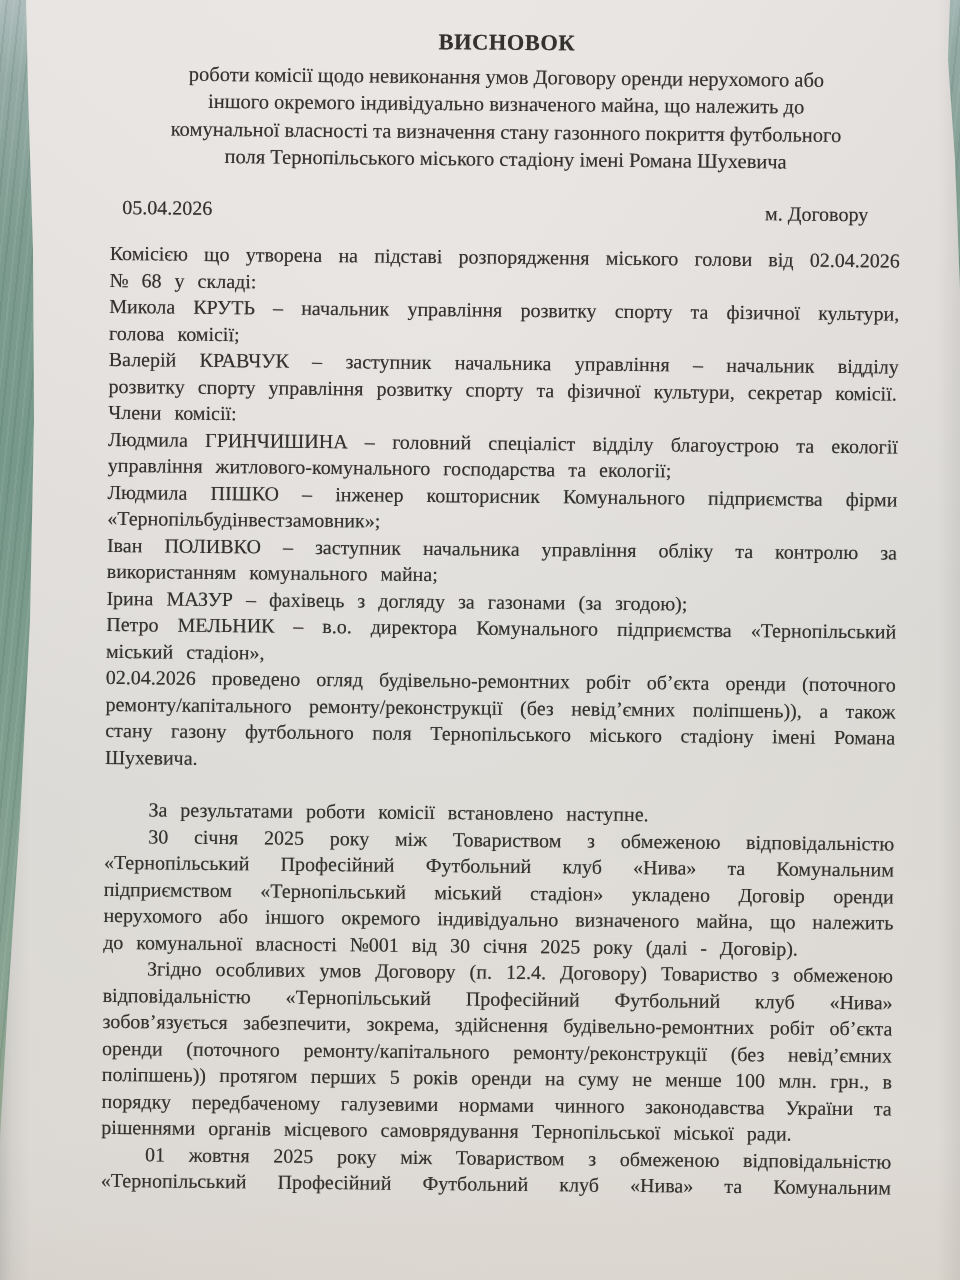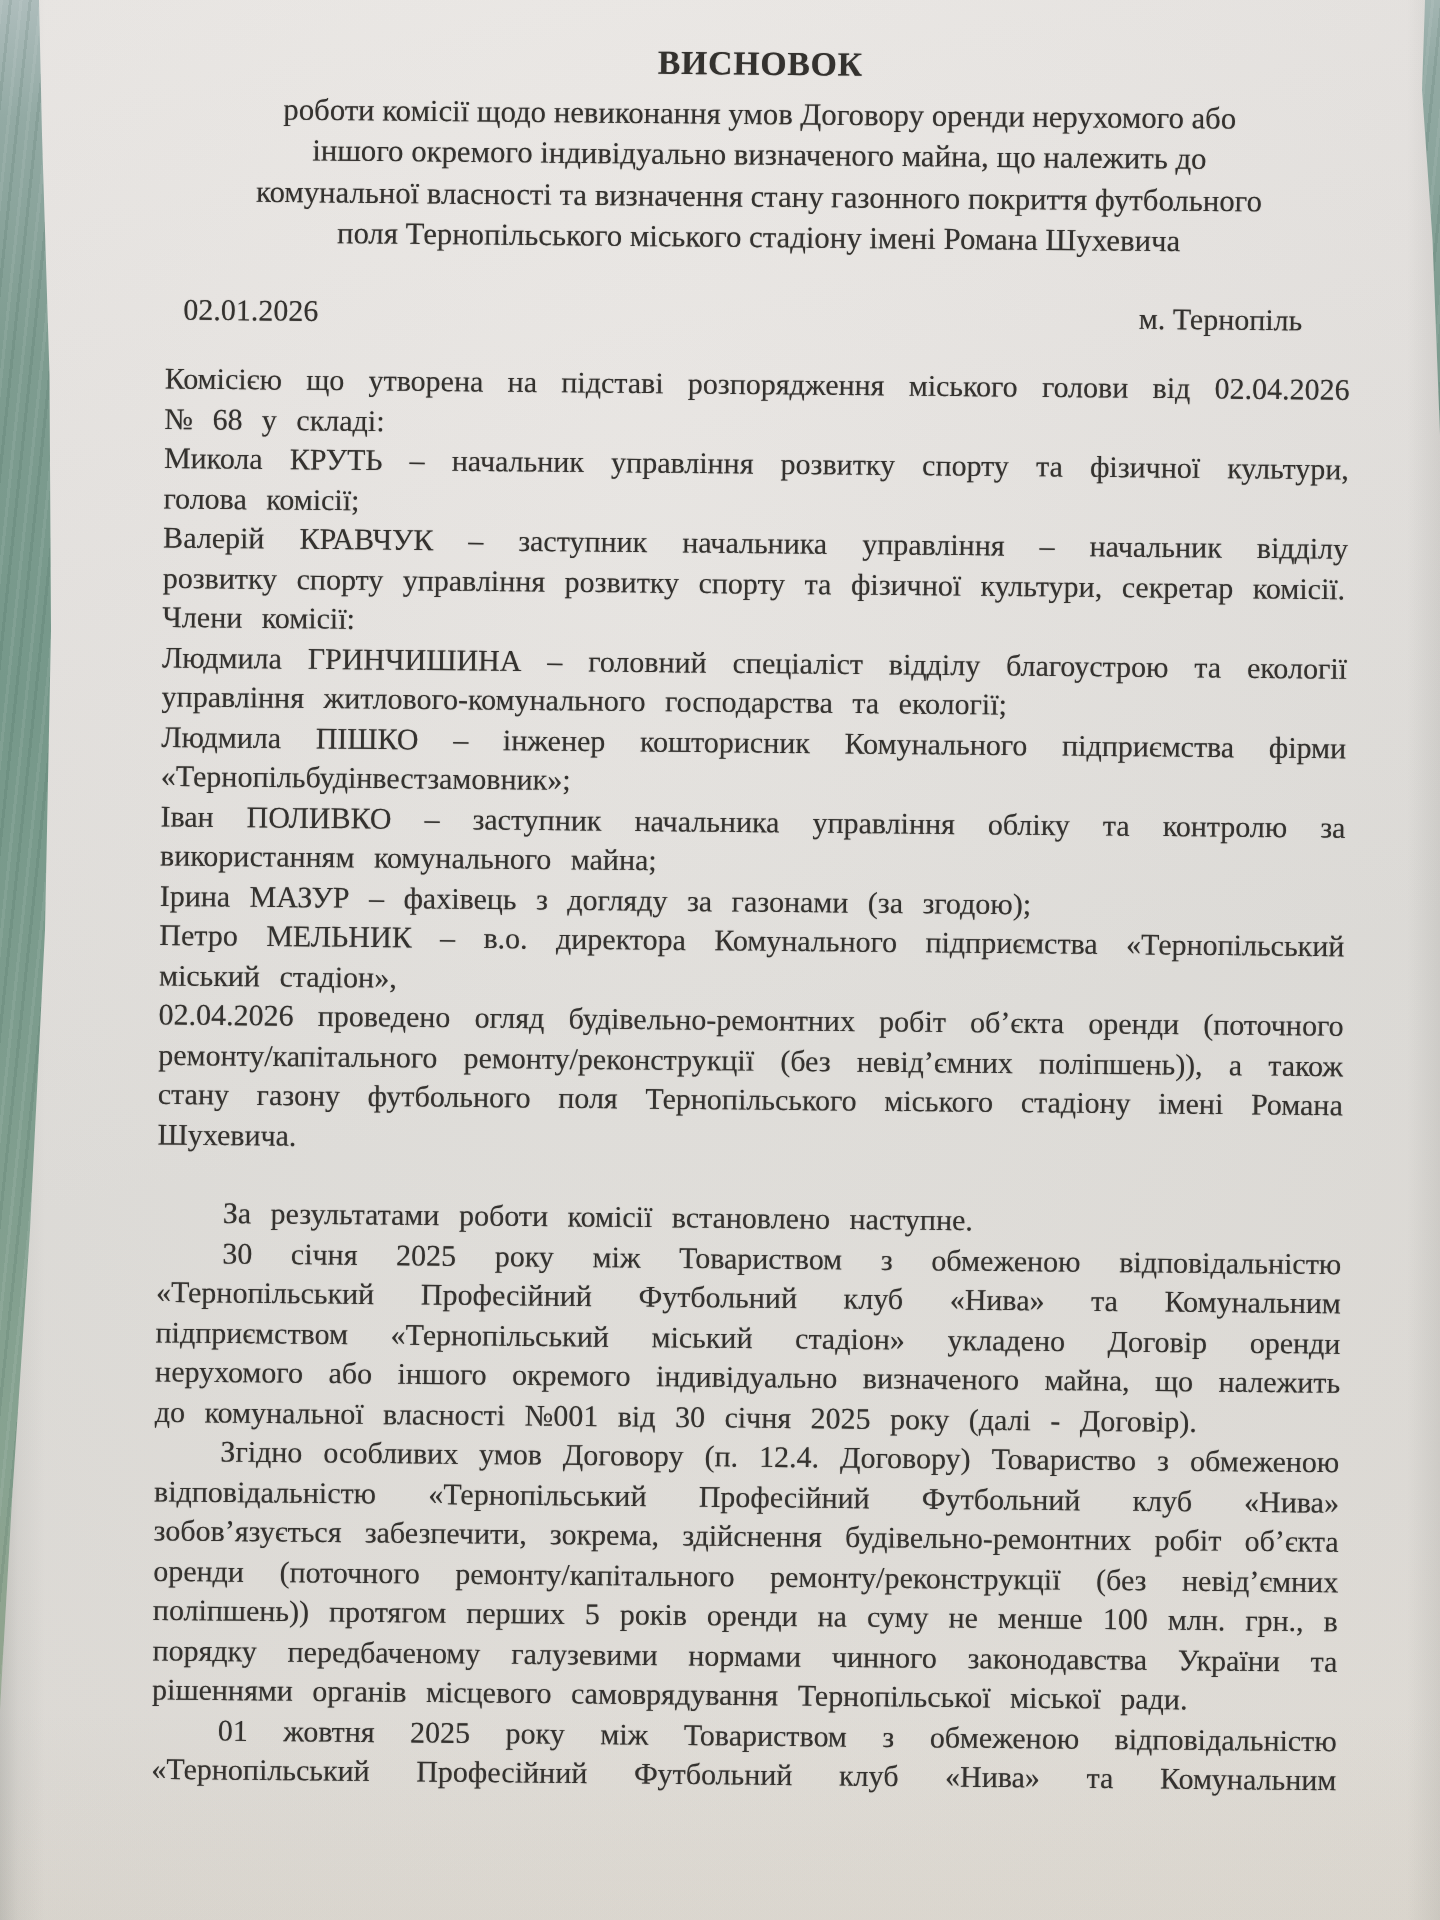--- a/index.html
+++ b/index.html
@@ -78,22 +78,22 @@
       <h1 class="title">ВИСНОВОК</h1>
 
       <div class="subtitle">
         <div class="subtitle-line">роботи комісії щодо невиконання умов Договору оренди нерухомого або</div>
         <div class="subtitle-line">іншого окремого індивідуально визначеного майна, що належить до</div>
         <div class="subtitle-line">комунальної власності та визначення стану газонного покриття футбольного</div>
         <div class="subtitle-line">поля Тернопільського міського стадіону імені Романа Шухевича</div>
       </div>
 
       <div class="date-row">
-        <span class="date">02.01.2026</span>
-        <span class="place">м. Тернопіль</span>
+        <span class="date">05.04.2026</span>
+        <span class="place">м. Договору</span>
       </div>
 
       <div class="composition">
         <p class="para">Комісією що утворена на підставі розпорядження міського голови від 02.04.2026 № 68 у складі:</p>
         <p class="para">Микола КРУТЬ – начальник управління розвитку спорту та фізичної культури, голова комісії;</p>
         <p class="para">Валерій КРАВЧУК – заступник начальника управління – начальник відділу розвитку спорту управління розвитку спорту та фізичної культури, секретар комісії.</p>
         <p class="para">Члени комісії:</p>
         <p class="para">Людмила ГРИНЧИШИНА – головний спеціаліст відділу благоустрою та екології управління житлового-комунального господарства та екології;</p>
         <p class="para">Людмила ПІШКО – інженер кошторисник Комунального підприємства фірми «Тернопільбудінвестзамовник»;</p>
         <p class="para">Іван ПОЛИВКО – заступник начальника управління обліку та контролю за використанням комунального майна;</p>

